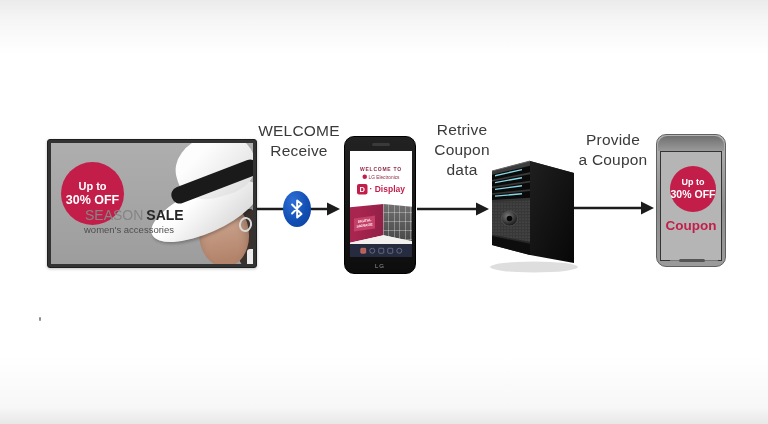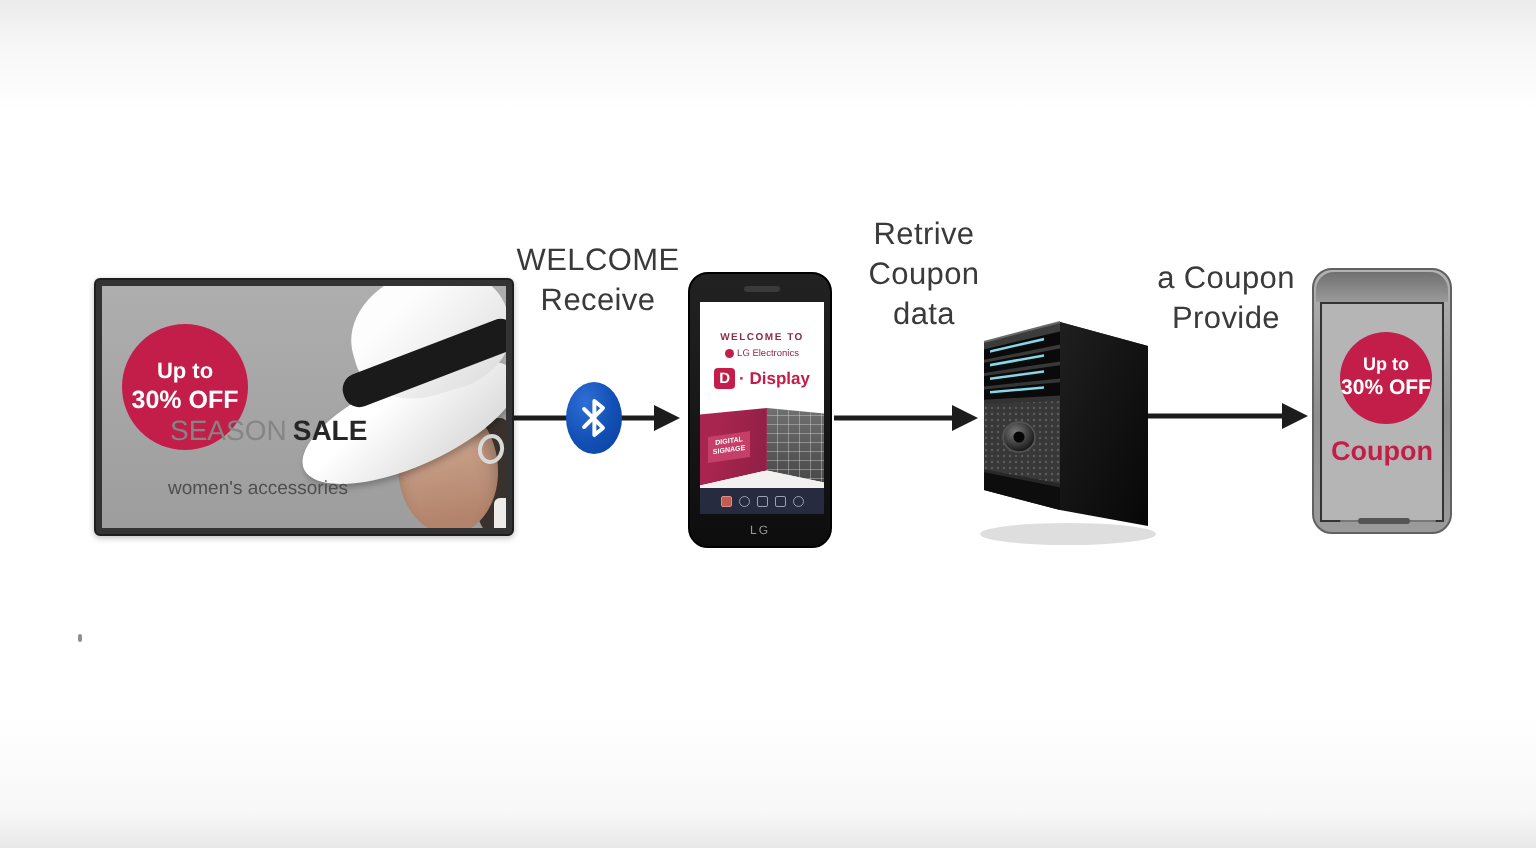--- a/index.html
+++ b/index.html
@@ -43,21 +43,21 @@
   .hat-band { position:absolute; left:118px; top:30px; width:92px; height:17px; background:#1a1a1a;
     border-radius:8px; transform:rotate(-21deg); }
   .badge { position:absolute; z-index:2; left:10px; top:19px; width:63px; height:63px; border-radius:50%;
     background:#c31e4a; color:#fff; display:flex; flex-direction:column; align-items:center;
     justify-content:center; font-weight:bold; text-align:center; }
   .badge .b1 { font-size:11px; line-height:13px; }
   .badge .b2 { font-size:12.5px; line-height:15px; }
   .sale-title { position:absolute; z-index:2; left:34px; top:64px; font-size:14px; white-space:nowrap; }
   .t-light { color:#858585; }
   .t-bold { color:#262626; font-weight:bold; margin-left:3px;text-align:right; }
-  .sale-sub { position:absolute; z-index:2; left:33px; top:96px; font-size:9.5px; color:#4e4e4e; white-space:nowrap; }
+  .sale-sub { position:absolute; z-index:2; left:33px; top:81px; font-size:9.5px; color:#4e4e4e; white-space:nowrap; }
 
   
   .phone1 { position:absolute; left:344px; top:136px; width:72px; height:138px;
     background:linear-gradient(180deg,#222,#0d0d0d); border:1px solid #000; border-radius:10px; }
   .p1-speaker { position:absolute; left:27px; top:6px; width:18px; height:3px; background:#3a3a3a; border-radius:2px; }
   .p1-screen { position:absolute; left:5px; top:14px; width:62px; height:106px; background:#fff; overflow:hidden; }
   .p1-art { position:absolute; left:0; top:0; width:124px; height:212px; transform:scale(.5); transform-origin:0 0; }
   .p1-welcome { margin-top:30px; text-align:center; font-size:10px; font-weight:bold;
     letter-spacing:1.5px; color:#8d2a45; }
   .p1-brandrow { margin-top:5px; display:flex; justify-content:center; align-items:center; gap:3px;
@@ -147,28 +147,28 @@
       </div>
       <div class="sale-title"><span class="t-light">SEASON</span><span class="t-bold">SALE</span></div>
       <div class="sale-sub">women's accessories</div>
     </div>
   </div>
 
   <div class="flow-label" style="left:247px;top:121px;width:104px">
     <div>WELCOME</div>
     <div>Receive</div>
   </div>
-  <div class="flow-label" style="left:410px;top:108px;width:104px">
+  <div class="flow-label" style="left:410px;top:120px;width:104px">
     <div>Retrive</div>
     <div>Coupon</div>
     <div>data</div>
   </div>
   <div class="flow-label" style="left:558px;top:130px;width:110px">
+    <div>Provide</div>
     <div>a Coupon</div>
-    <div>Provide</div>
   </div>
 
   <div class="bt">
     <svg width="18" height="26" viewBox="0 0 20 26">
       <polyline points="4.5,8 15,18.5 10.2,22.5 10.2,3.5 15,7.5 4.5,18" fill="none" stroke="#ffffff" stroke-width="2.2" stroke-linecap="round" stroke-linejoin="round"></polyline>
     </svg>
   </div>
 
   <div class="phone1">
     <div class="p1-speaker"></div>

